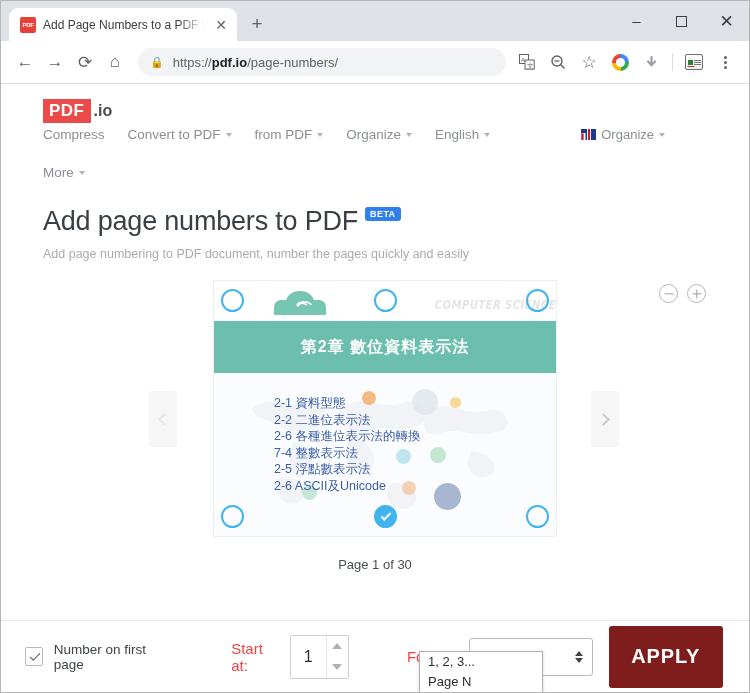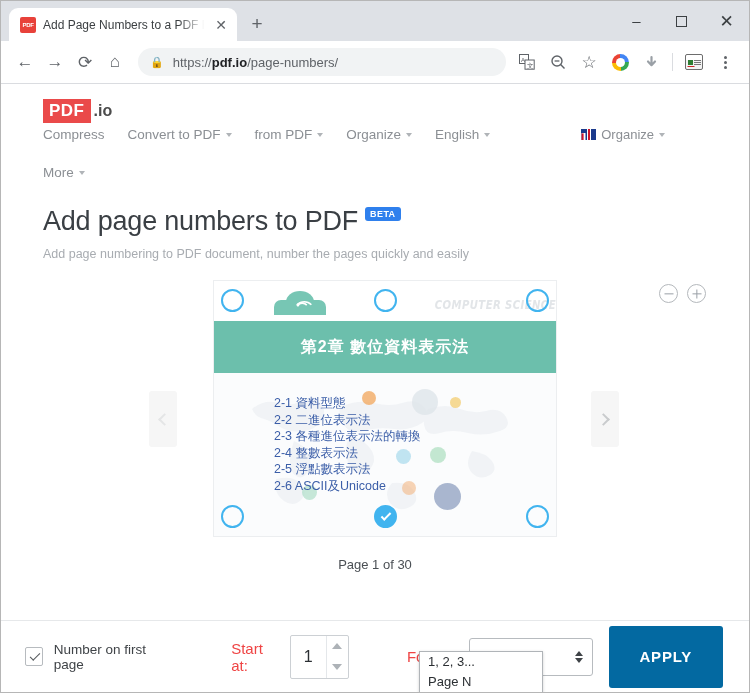--- a/index.html
+++ b/index.html
@@ -245,21 +245,21 @@
                 border-radius: 3px; background: #fff; display: flex;
                 align-items: center; padding: 0 9px; justify-content: space-between; }
   .select-val { font-size: 13px; color: #3f4347; }
   .select-arrows { display: flex; flex-direction: column; gap: 2px;
                    align-items: center; }
   .sa-up { width: 0; height: 0; border-left: 4.5px solid transparent;
            border-right: 4.5px solid transparent; border-bottom: 5px solid #3f4347; }
   .sa-dn { width: 0; height: 0; border-left: 4.5px solid transparent;
            border-right: 4.5px solid transparent; border-top: 5px solid #3f4347; }
   .apply-btn { margin-left: auto; margin-right: 26px; width: 123px; height: 62px;
-               background: #0369a1; color: #fff; font-size: 15px;
+               background: #7f1d1d; color: #fff; font-size: 20px;
                font-weight: bold; letter-spacing: 0.8px; border-radius: 3px;
                display: flex; align-items: center; justify-content: center; }
 </style>
 </head>
 <body>
 
 <div class="browser">
 
   <div class="tabstrip">
     <div class="tab">
@@ -419,22 +419,22 @@
             <span class="dot-deco" style="left:198px;top:16px;width:26px;height:26px;background:#dfe5ea;opacity:.8;"></span>
             <span class="dot-deco" style="left:236px;top:24px;width:11px;height:11px;background:#f2c14e;opacity:.6;"></span>
             <span class="dot-deco" style="left:182px;top:76px;width:15px;height:15px;background:#8fd0e8;opacity:.55;"></span>
             <span class="dot-deco" style="left:216px;top:74px;width:16px;height:16px;background:#9fd9b4;opacity:.6;"></span>
             <span class="dot-deco" style="left:188px;top:108px;width:14px;height:14px;background:#f3b07a;opacity:.55;"></span>
             <span class="dot-deco" style="left:88px;top:112px;width:15px;height:15px;background:#a9dcc4;opacity:.65;"></span>
             <span class="dot-deco" style="left:220px;top:110px;width:27px;height:27px;background:#9aa9c7;opacity:.85;"></span>
             <ul class="bullets">
               <li>2-1 資料型態</li>
               <li>2-2 二進位表示法</li>
-              <li>2-3 各種進位表示法的轉換</li>
-              <li>2-4 整數表示法</li>
+              <li>2-6 各種進位表示法的轉換</li>
+              <li>7-4 整數表示法</li>
               <li>2-5 浮點數表示法</li>
               <li>2-6 ASCII及Unicode</li>
             </ul>
           </div>
         </div>
 
         <div class="pos-marker" style="left:7px;top:8px;"></div>
         <div class="pos-marker" style="left:160px;top:8px;"></div>
         <div class="pos-marker" style="left:312px;top:8px;"></div>
         <div class="pos-marker" style="left:7px;top:224px;"></div>

